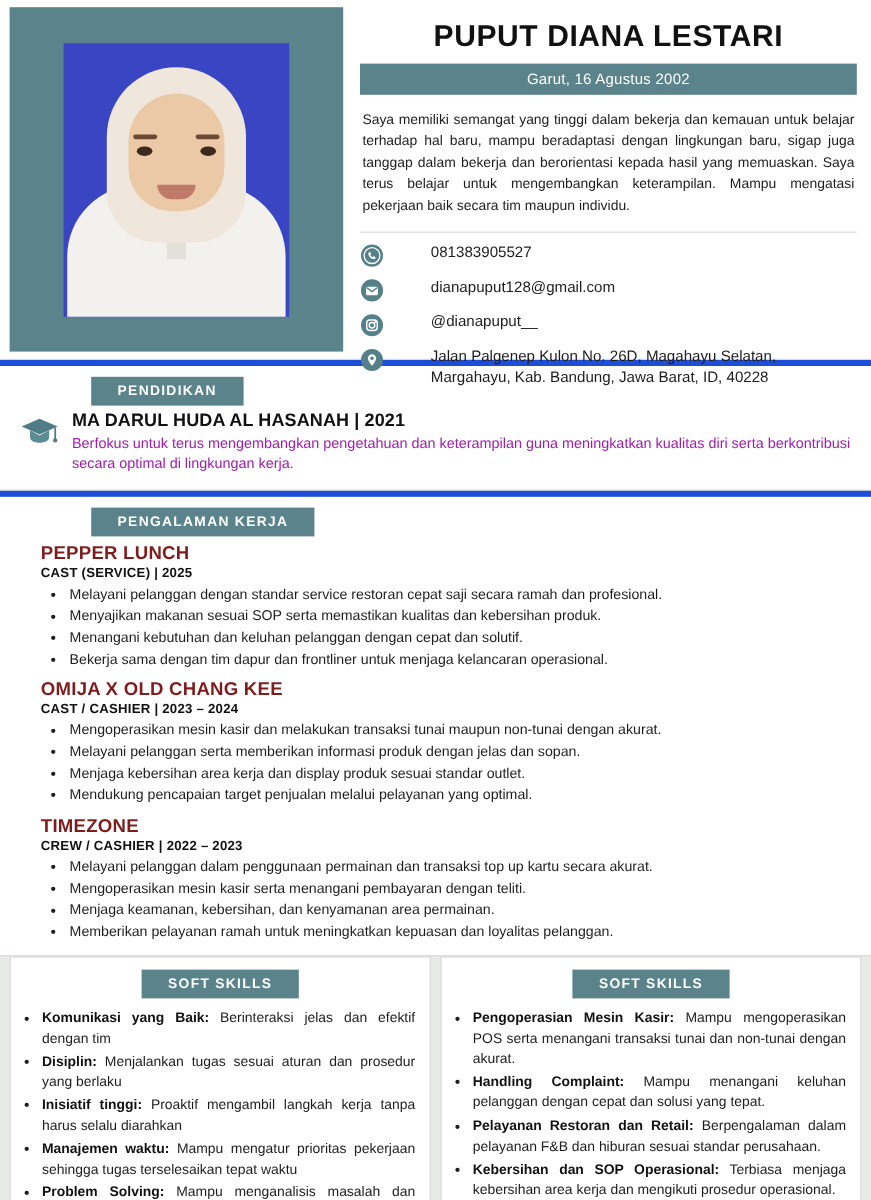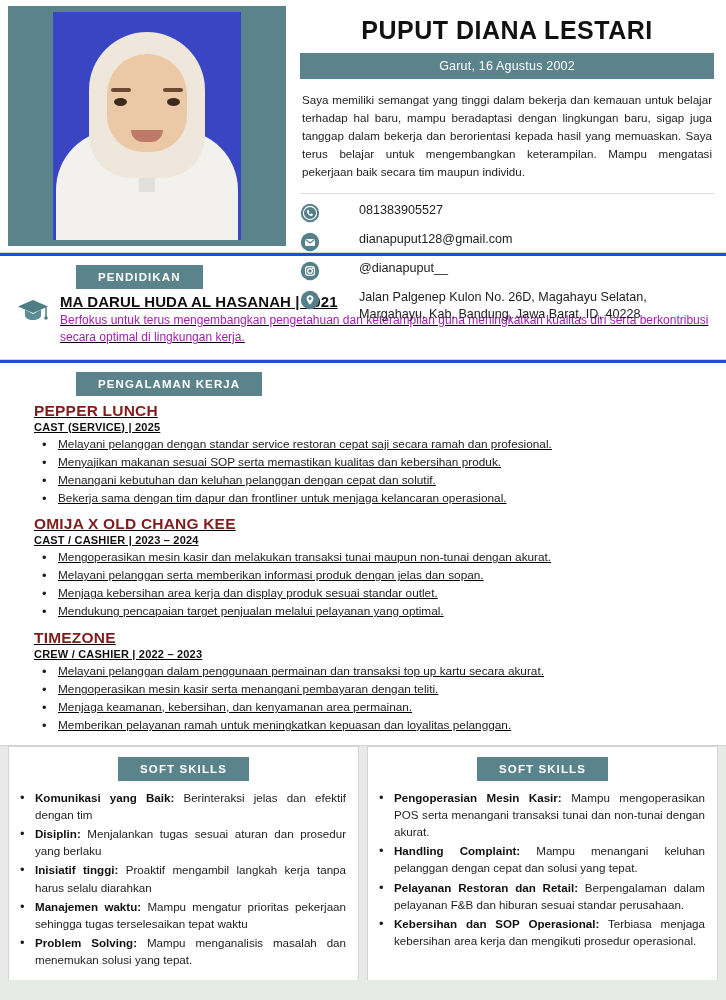--- a/index.html
+++ b/index.html
@@ -17,21 +17,21 @@
     background: #e8eae7;
     overflow: hidden;
     box-sizing: border-box;
   }
 
   
   .header-card {
     position: relative;
     display: flex;
     background: #ffffff;
-    height: 253px;
+    height: 300px;
     box-sizing: border-box;
     border-bottom: 1px solid #d8dad7;
     justify-content: center;
   }
   .photo-panel {
     width: 278px;
     min-width: 278px;
     background: #5b838b;
     margin: 6px 0 6px 8px;
     display: flex;
@@ -178,24 +178,23 @@
   }
   .contact-text {
     font-size: 12.6px;
     color: #1d1d1d;
     line-height: 1.4;
   }
 
   
   .card {
     background: #ffffff;
-    border-top: 3px solid #1d4ed8;
+    border-top: 5px solid #1d4ed8;
     border-bottom: 1px solid #d3d5d2;
     box-sizing: border-box;
-    text-decoration: underline;
   }
   .badge {
     display: inline-block;
     background: #5b838b;
     color: #ffffff;
     font-size: 11.5px;
     font-weight: bold;
     letter-spacing: 1.1px;
     padding: 6px 22px;
     text-align: center;

